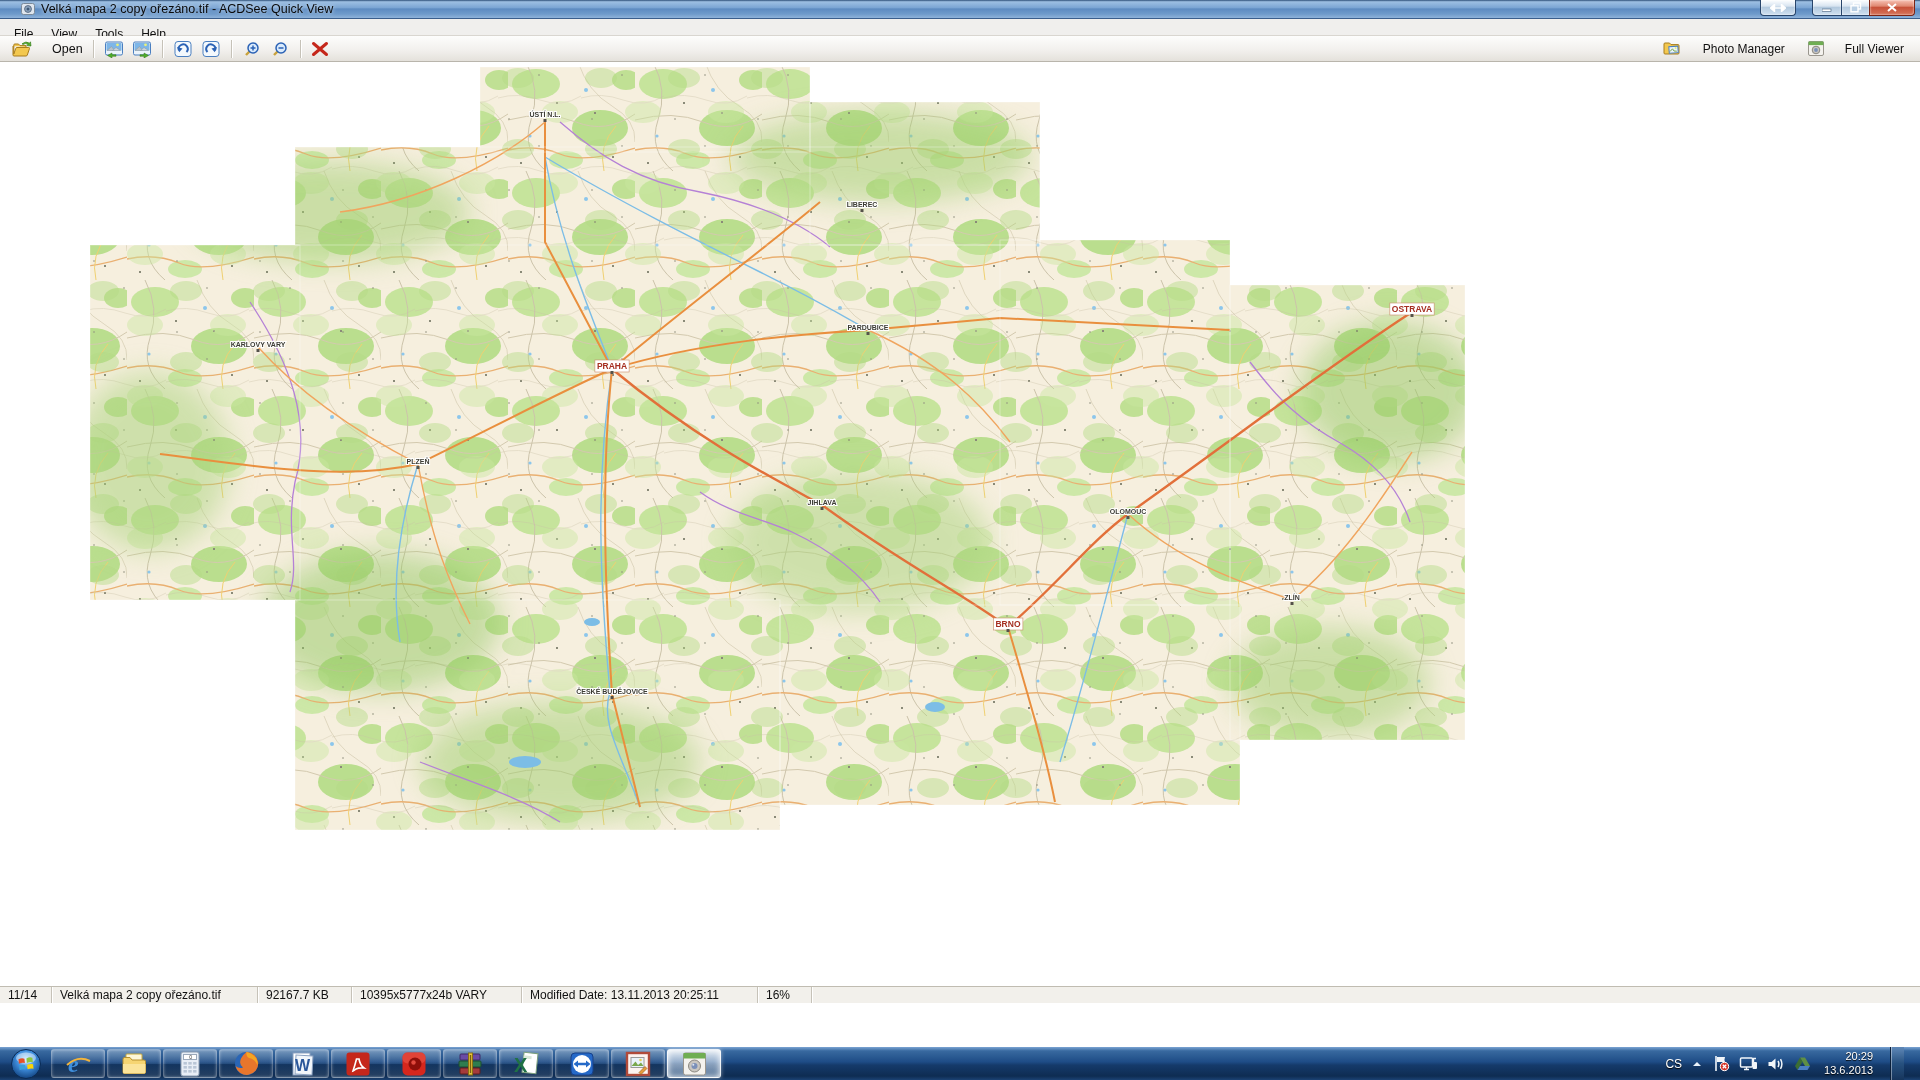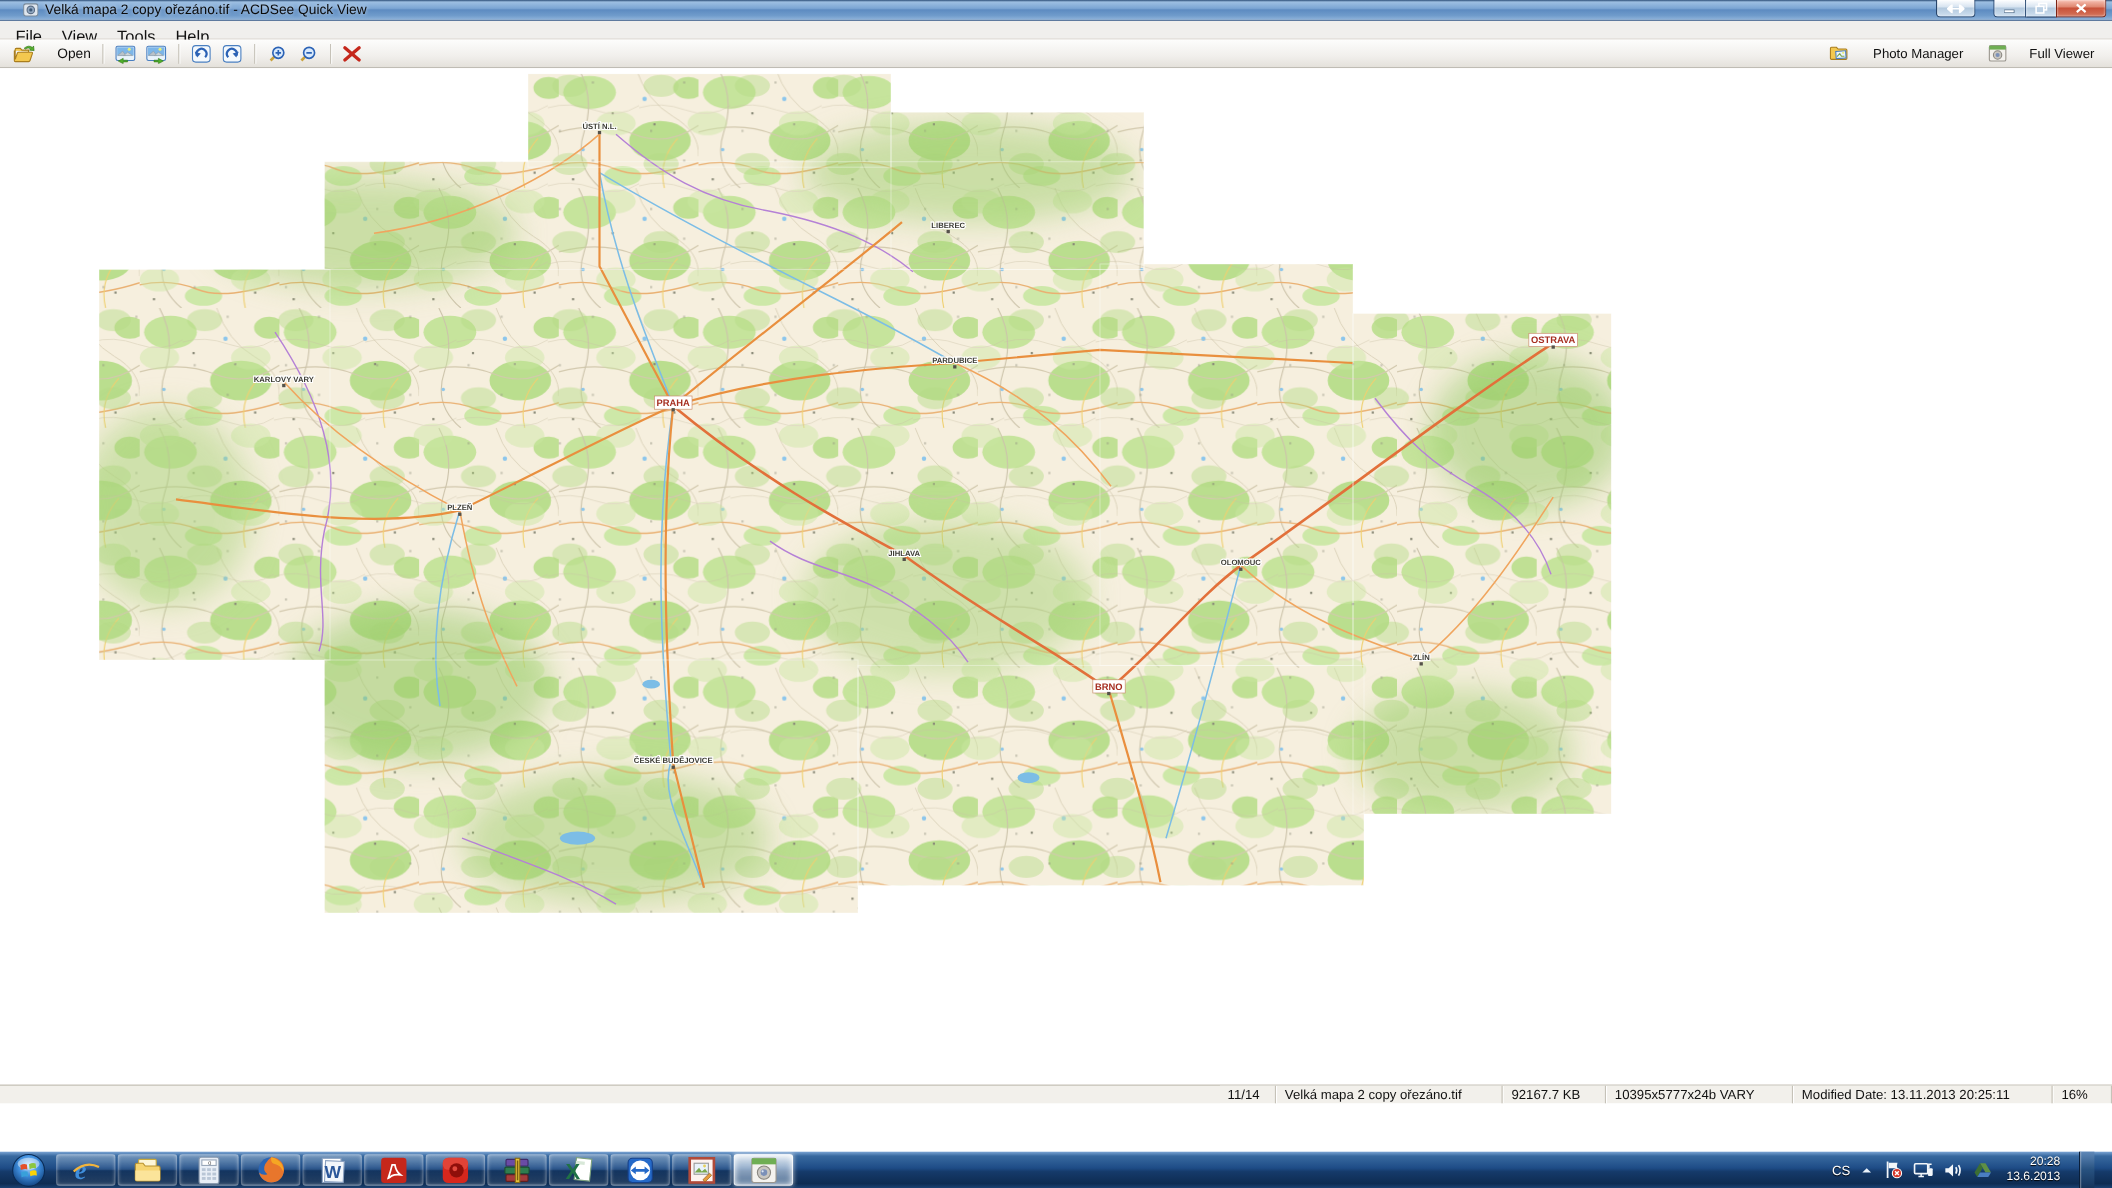--- a/index.html
+++ b/index.html
@@ -19,21 +19,21 @@
   .winbtn svg{display:block;}
   .winbtn.fullscreen{width:34px;margin-right:16px;}
   .winbtn.minimize{width:28px;border-radius:0 0 0 4px;}
   .winbtn.maximize{width:27px;border-radius:0;border-left:none;border-right:none;}
   .winbtn.close{width:44px;border-radius:0 0 4px 0;
     background:linear-gradient(180deg,#f7c0b2 0%,#e08a74 40%,#c8523a 50%,#d5745a 100%);border-color:#7c2414;}
 
   
   .menubar{position:absolute;left:0;top:19px;width:1920px;height:17px;background:#f0efed;
     border-bottom:1px solid #d9d6d0;display:flex;align-items:center;padding-left:5px;box-sizing:border-box;}
-  .menu-item{display:inline-block;font-size:15px;color:#111;padding:0 9px;line-height:16px;cursor:default;margin-top:14px;}
+  .menu-item{display:inline-block;font-size:12px;color:#111;padding:0 9px;line-height:16px;cursor:default;margin-top:14px;}
   .menu-item::first-letter{text-decoration:underline;}
 
   
   .toolbar{position:absolute;left:0;top:36px;width:1920px;height:26px;
     background:linear-gradient(180deg,#fdfdfc 0%,#f1efec 60%,#e4e1db 100%);
     border-bottom:1px solid #b9b5ac;display:flex;align-items:center;padding:0 8px;box-sizing:border-box;}
   .tbtn{display:flex;align-items:center;gap:20px;padding:2px 4px;border-radius:3px;}
   .tbtn .lbl{font-size:12.5px;color:#111;}
   .tsep{width:1px;height:18px;background:#c6c2b8;box-shadow:1px 0 0 #fff;margin:0 6px;}
   .tright{margin-left:auto;display:flex;align-items:center;gap:14px;padding-right:4px;}
@@ -41,21 +41,21 @@
 
   
   .viewport{position:absolute;left:0;top:62px;width:1920px;height:968px;background:#fff;}
   .viewport svg{display:block;}
   .city{font:700 7px "Liberation Sans",sans-serif;fill:#3c3c34;text-anchor:middle;
         paint-order:stroke;stroke:#ffffff;stroke-width:2px;}
   .city.major{font-size:8.5px;fill:#a62f22;}
 
   
   .statusbar{position:absolute;left:0;top:986px;width:1920px;height:17px;background:#f2f0eb;
-    border-top:1px solid #c0bcb1;display:flex;align-items:center;font-size:12px;color:#111;box-sizing:border-box;justify-content:flex-end;}
+    border-top:1px solid #c0bcb1;display:flex;align-items:center;font-size:12px;color:#111;box-sizing:border-box;}
   .seg{height:100%;display:flex;align-items:center;padding:0 8px;box-sizing:border-box;
     border-right:1px solid #c6c2b8;box-shadow:1px 0 0 #fff;white-space:nowrap;}
 
   
   .taskbar{position:absolute;left:0;top:1047px;width:1920px;height:33px;
     background:linear-gradient(180deg,#7ba4d4 0%,#38699f 12%,#1e4c86 45%,#153a6a 55%,#0e2c52 88%,#1b4273 100%);
     display:flex;align-items:center;box-sizing:border-box;}
   .orb{width:40px;height:32px;display:flex;align-items:center;justify-content:center;margin:0 4px 0 6px;}
   .task{width:54px;height:29px;margin:0 1px;border-radius:3px;display:flex;align-items:center;justify-content:center;
     border:1px solid rgba(255,255,255,.28);
@@ -497,18 +497,18 @@
     <svg width="18" height="16" viewBox="0 0 18 16">
       <path d="M1.5 6 L4.5 6 L8.5 2.5 L8.5 13.5 L4.5 10 L1.5 10 Z" fill="#f2f6fa"></path>
       <path d="M11 5 Q12.8 8 11 11 M13.5 3.2 Q16.3 8 13.5 12.8" stroke="#f2f6fa" stroke-width="1.5" fill="none"></path>
     </svg>
     <svg width="17" height="15" viewBox="0 0 17 15">
       <path d="M6 1.5 L11 1.5 L16 10 L11 10 Z" fill="#5f8f45"></path>
       <path d="M6 1.5 L1 10 L3.5 14 L8.5 5.8 Z" fill="#3c6e34"></path>
       <path d="M3.5 14 L13.5 14 L16 10 L6 10 Z" fill="#4a7ec2"></path>
     </svg>
     <div class="clock">
-      <div>20:28</div>
+      <div>20:29</div>
       <div>13.6.2013</div>
     </div>
     <div class="showdesktop"></div>
   </div>
 </div>
 
 </body></html>

